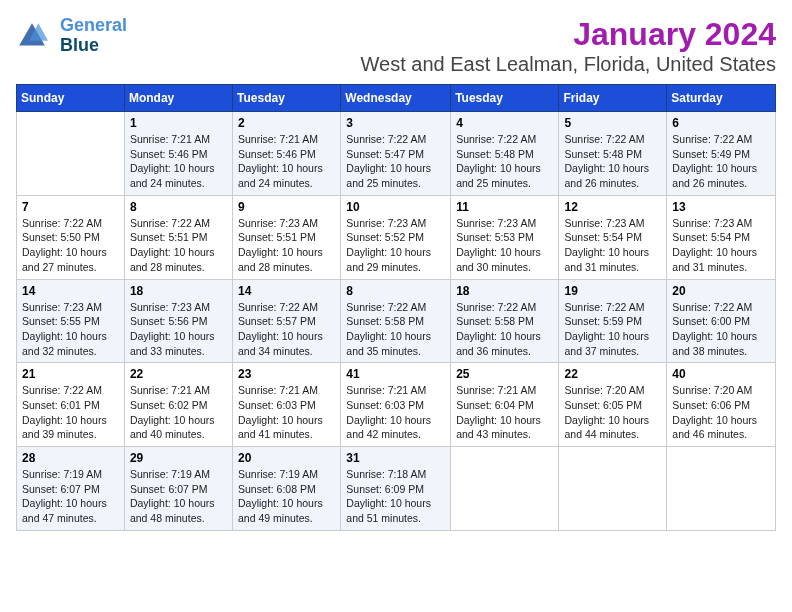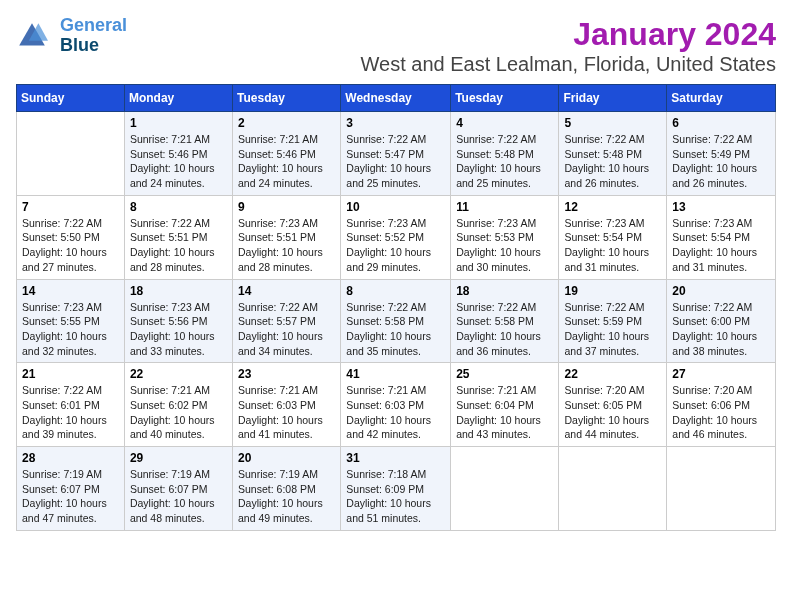--- a/index.html
+++ b/index.html
@@ -226,21 +226,21 @@
         </td>
         <td>
           <span class="day-number">25</span>
           <div class="day-info">Sunrise: 7:21 AM<br>Sunset: 6:04 PM<br>Daylight: 10 hours<br>and 43 minutes.</div>
         </td>
         <td>
           <span class="day-number">22</span>
           <div class="day-info">Sunrise: 7:20 AM<br>Sunset: 6:05 PM<br>Daylight: 10 hours<br>and 44 minutes.</div>
         </td>
         <td>
-          <span class="day-number">27</span>
+          <span class="day-number">40</span>
           <div class="day-info">Sunrise: 7:20 AM<br>Sunset: 6:06 PM<br>Daylight: 10 hours<br>and 46 minutes.</div>
         </td>
       </tr>
       <tr>
         <td>
           <span class="day-number">28</span>
           <div class="day-info">Sunrise: 7:19 AM<br>Sunset: 6:07 PM<br>Daylight: 10 hours<br>and 47 minutes.</div>
         </td>
         <td>
           <span class="day-number">29</span>

